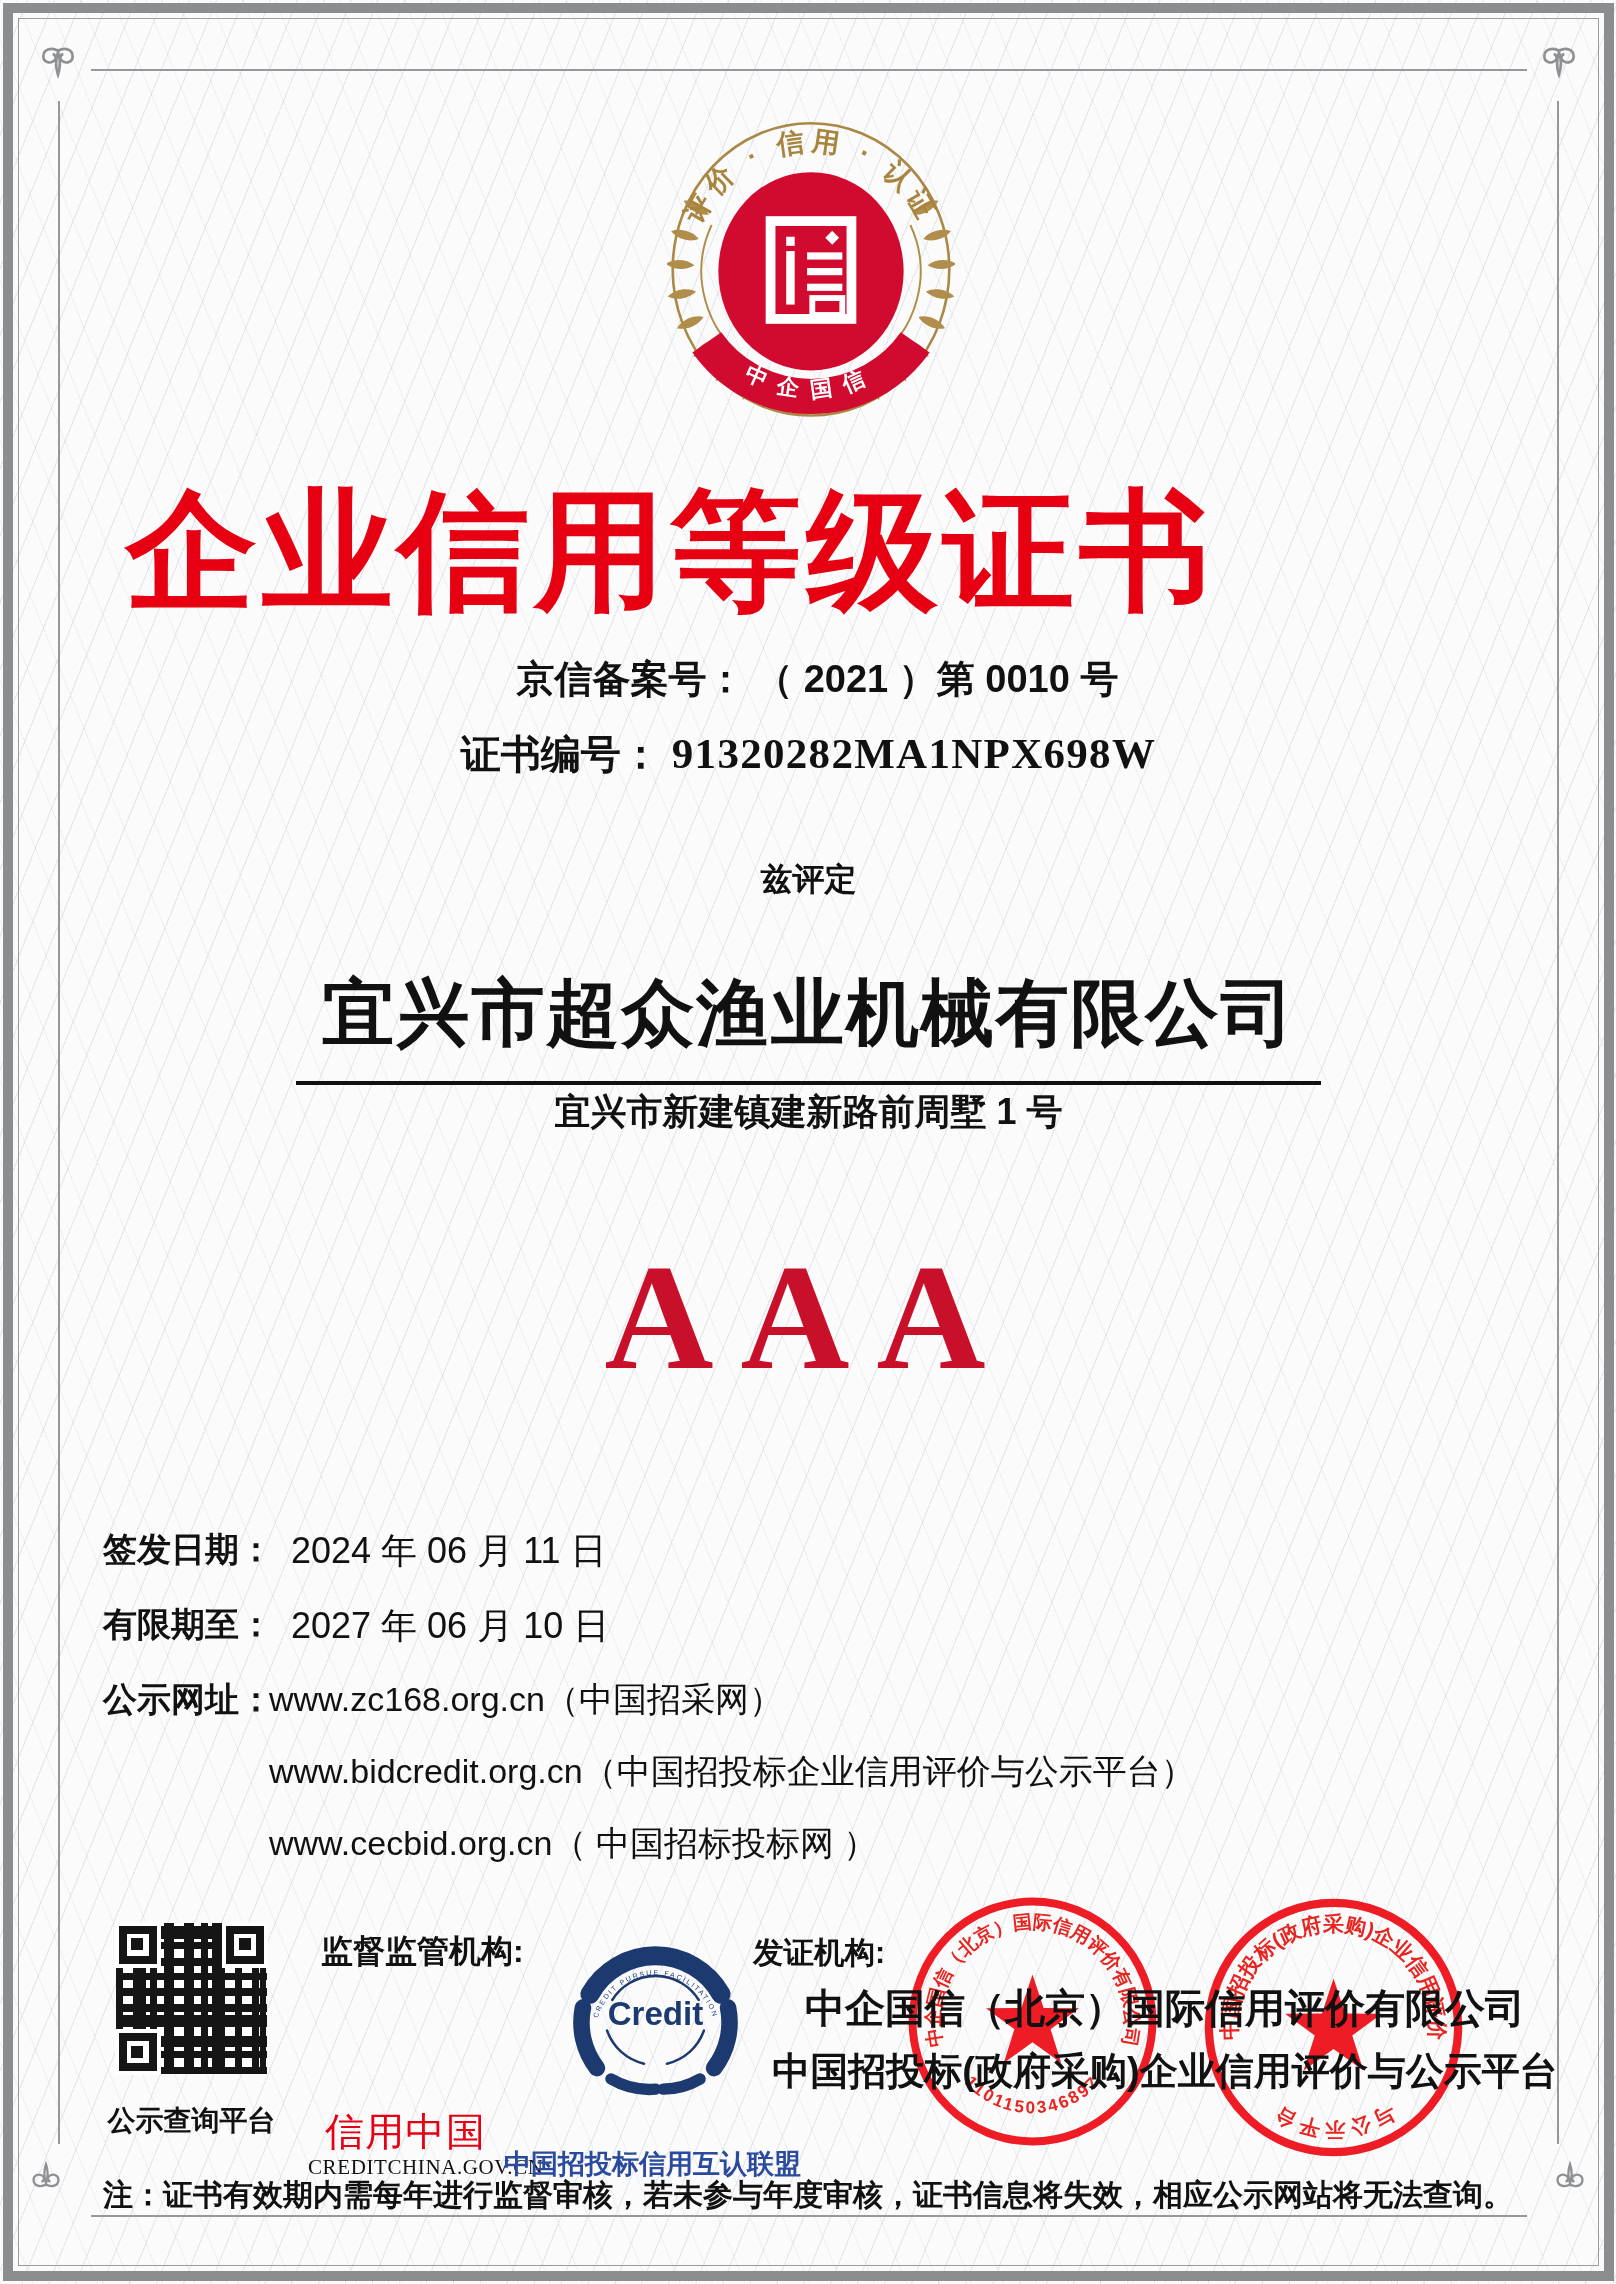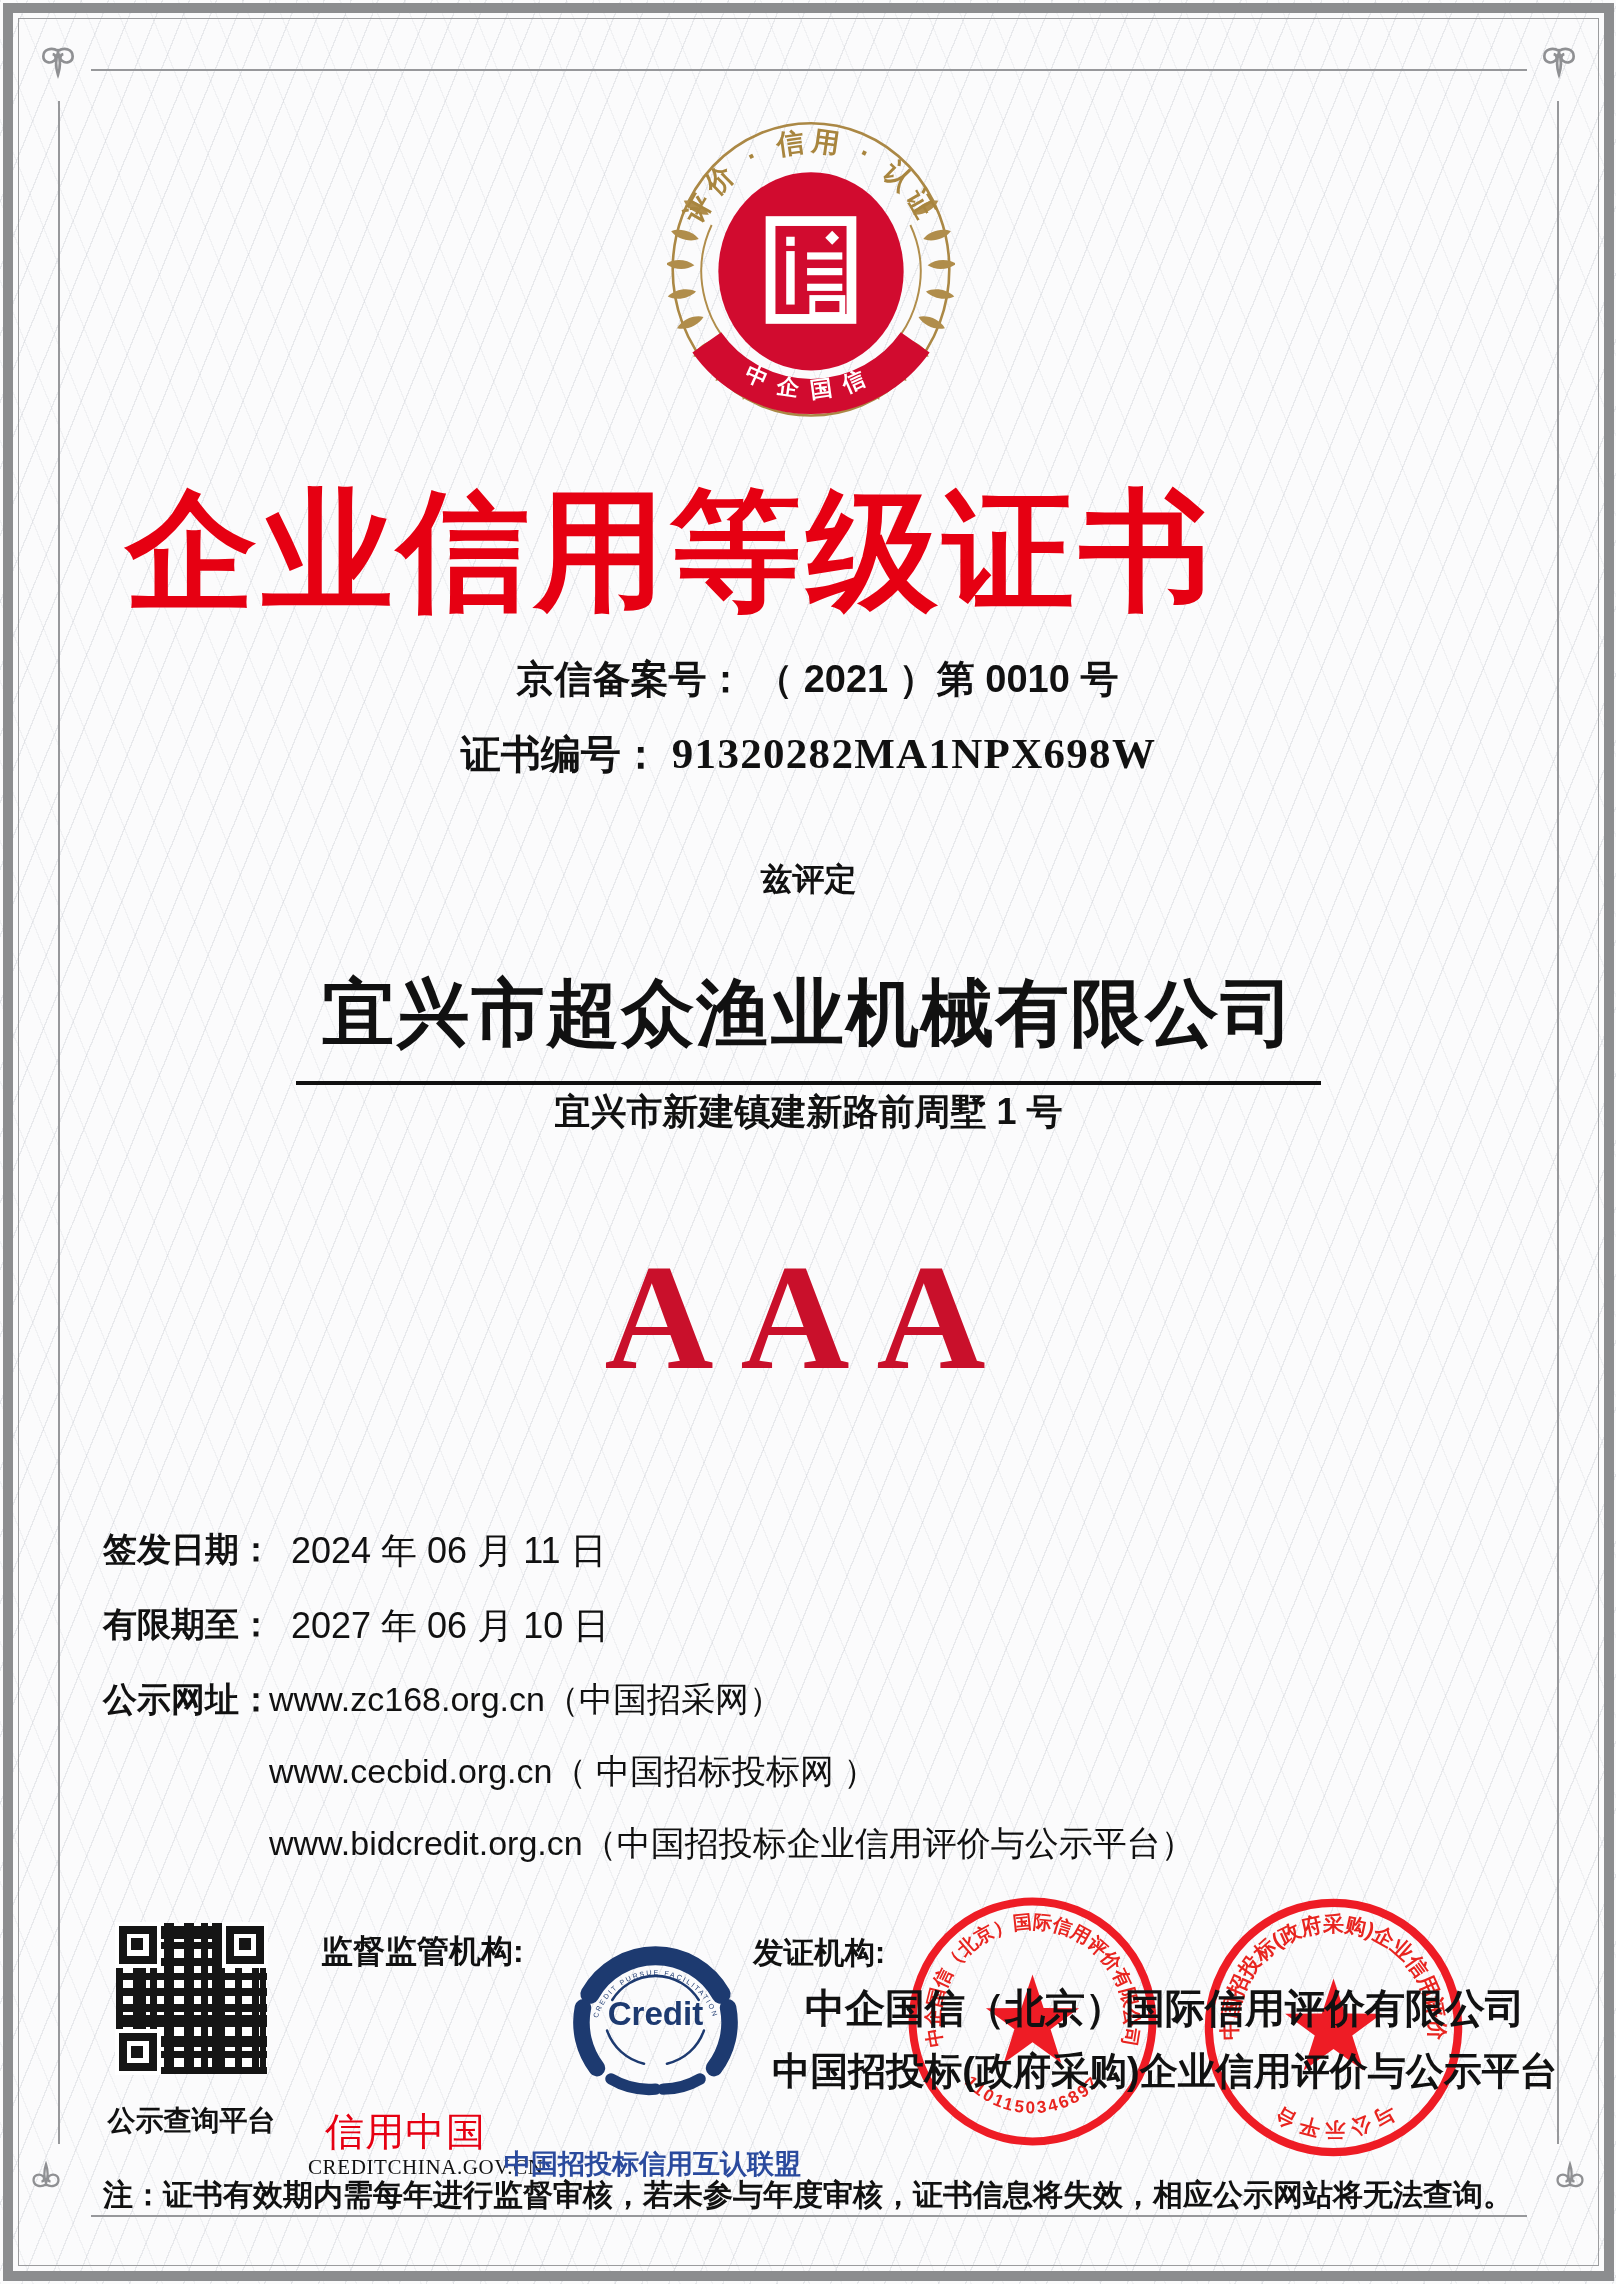--- a/index.html
+++ b/index.html
@@ -216,24 +216,24 @@
     </div>
     <div class="row">
       <span class="lbl">有限期至：</span>
       <span class="val">2027 年 06 月 10 日</span>
     </div>
     <div class="row">
       <span class="lbl">公示网址：</span>
       <span class="url">www.zc168.org.cn（中国招采网）</span>
     </div>
     <div class="row indent">
+      <span class="url">www.bidcredit.org.cn（中国招投标企业信用评价与公示平台）</span>
+    </div>
+    <div class="row indent">
       <span class="url">www.cecbid.org.cn（ 中国招标投标网 ）</span>
-    </div>
-    <div class="row indent">
-      <span class="url">www.bidcredit.org.cn（中国招投标企业信用评价与公示平台）</span>
     </div>
   </div>
 
   <div class="qr">
     <div class="finder" style="left:2.6px;top:2.6px;"></div>
     <div class="finder" style="right:2.6px;top:2.6px;"></div>
     <div class="finder" style="left:2.6px;bottom:2.6px;"></div>
   </div>
   <div class="qr-caption">公示查询平台</div>
 

